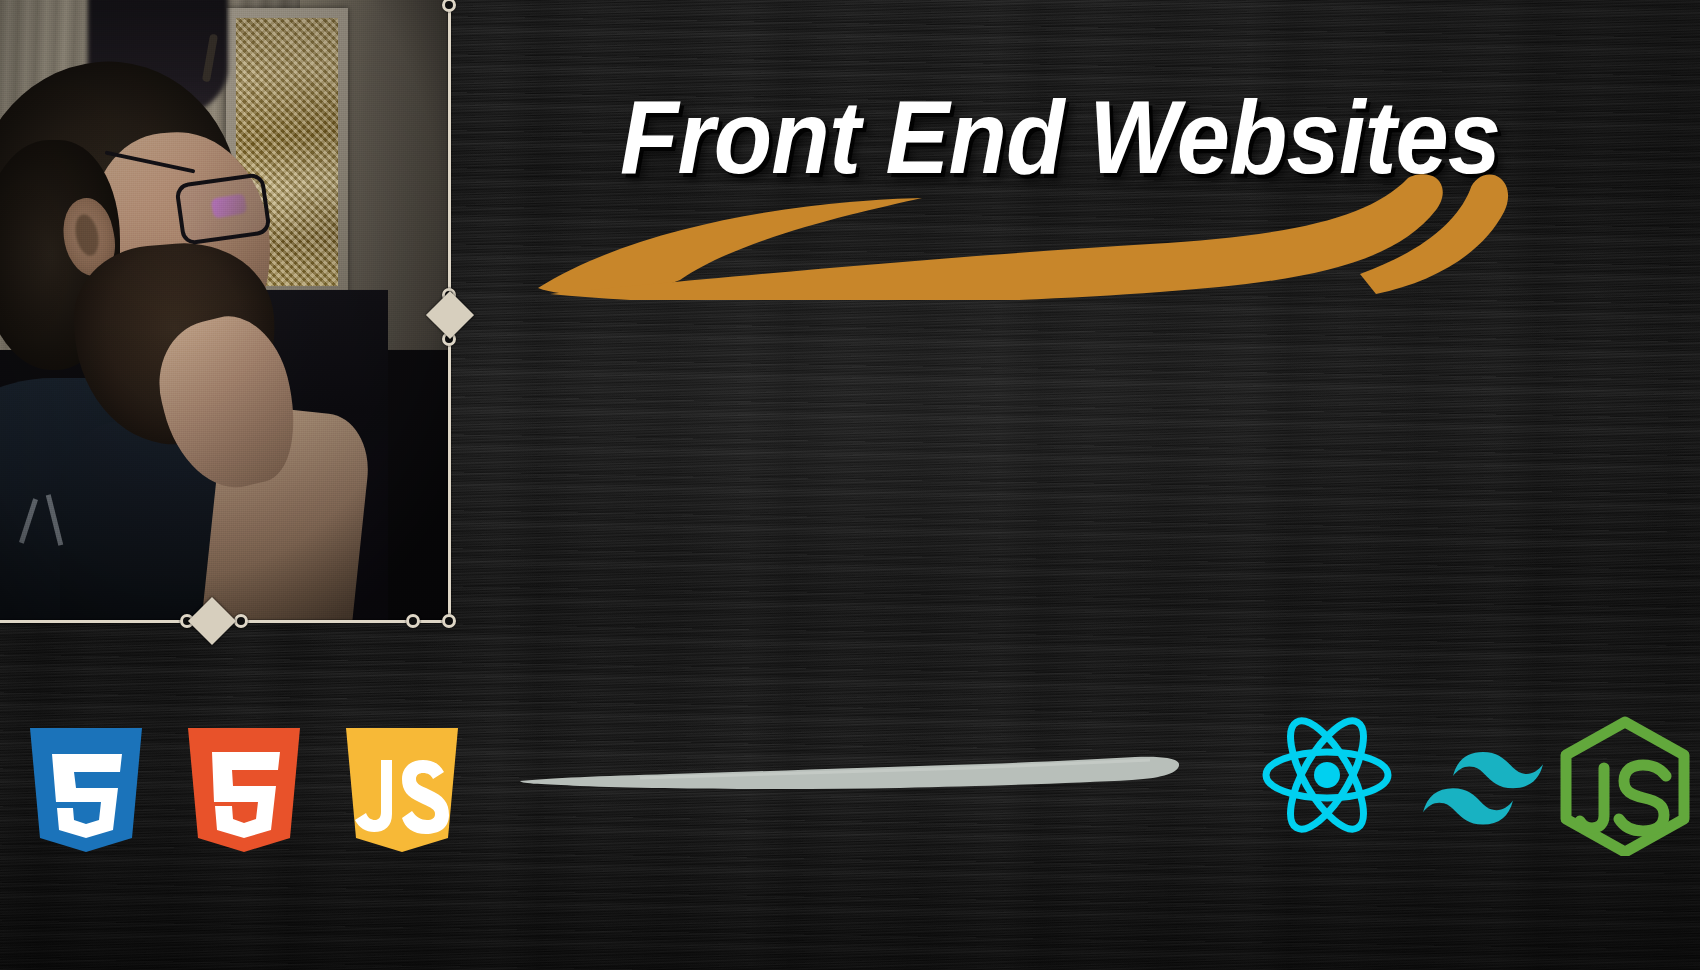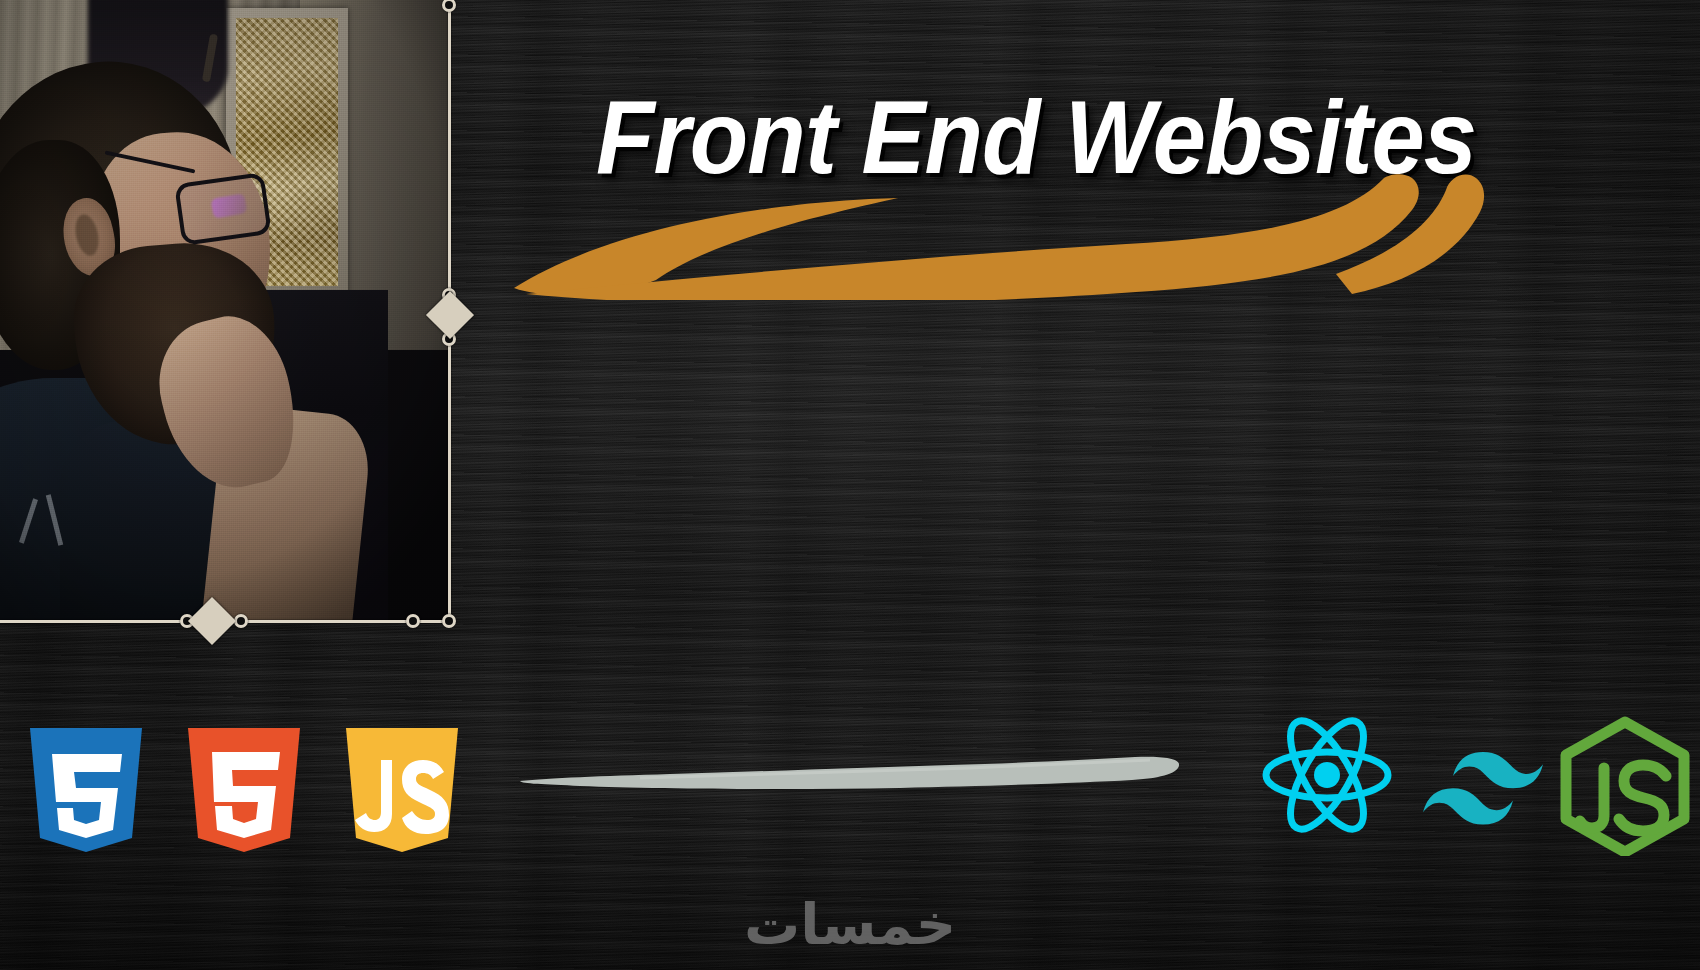--- a/index.html
+++ b/index.html
@@ -233,21 +233,21 @@
     box-shadow:0 0 2px rgba(0,0,0,.9);
   }
   .sel-diamond {
     position:absolute; width:34px; height:34px;
     background:#d7cfbe; transform:rotate(45deg);
     box-shadow:0 0 3px rgba(0,0,0,.8);
   }
 
   
   #headline {
-    position:absolute; left:536px; top:78px; width:1030px; height:190px;
+    position:absolute; left:560px; top:78px; width:1030px; height:190px;
   }
   #title {
     position:absolute; left:60px; top:0;
     font-size:104px; font-weight:bold; font-style:italic;
     font-family:"Liberation Sans Narrow","Liberation Sans", sans-serif;
     color:#ffffff; letter-spacing:-1px; white-space:nowrap;
     transform:scaleX(0.92); transform-origin:left center;
     text-shadow:4px 4px 0 rgba(0,0,0,.85), 7px 7px 9px rgba(0,0,0,.55);
   }
   #swoosh { position:absolute; left:-30px; top:92px; width:1040px; height:130px; }
@@ -405,15 +405,14 @@
     </svg>
   </div>
 
   <svg id="brush" viewBox="0 0 660 48">
     <path d="M0 33 C30 30 80 28 150 26 C250 23 340 20 430 17 C500 15 560 12 615 9
              C640 8 658 10 659 16 C660 24 645 30 612 32
              C560 35 470 38 380 40 C270 42 140 41 60 38 C24 36 2 36 0 33 Z" fill="#b8bfba"></path>
     <path d="M120 30 C220 27 330 24 450 20 C530 17 590 14 630 12" stroke="#c9cfcb" stroke-width="3" fill="none" opacity=".7"></path>
   </svg>
 
-  <div id="watermark">خمسات</div>
 
 </div>
 
 </body></html>

